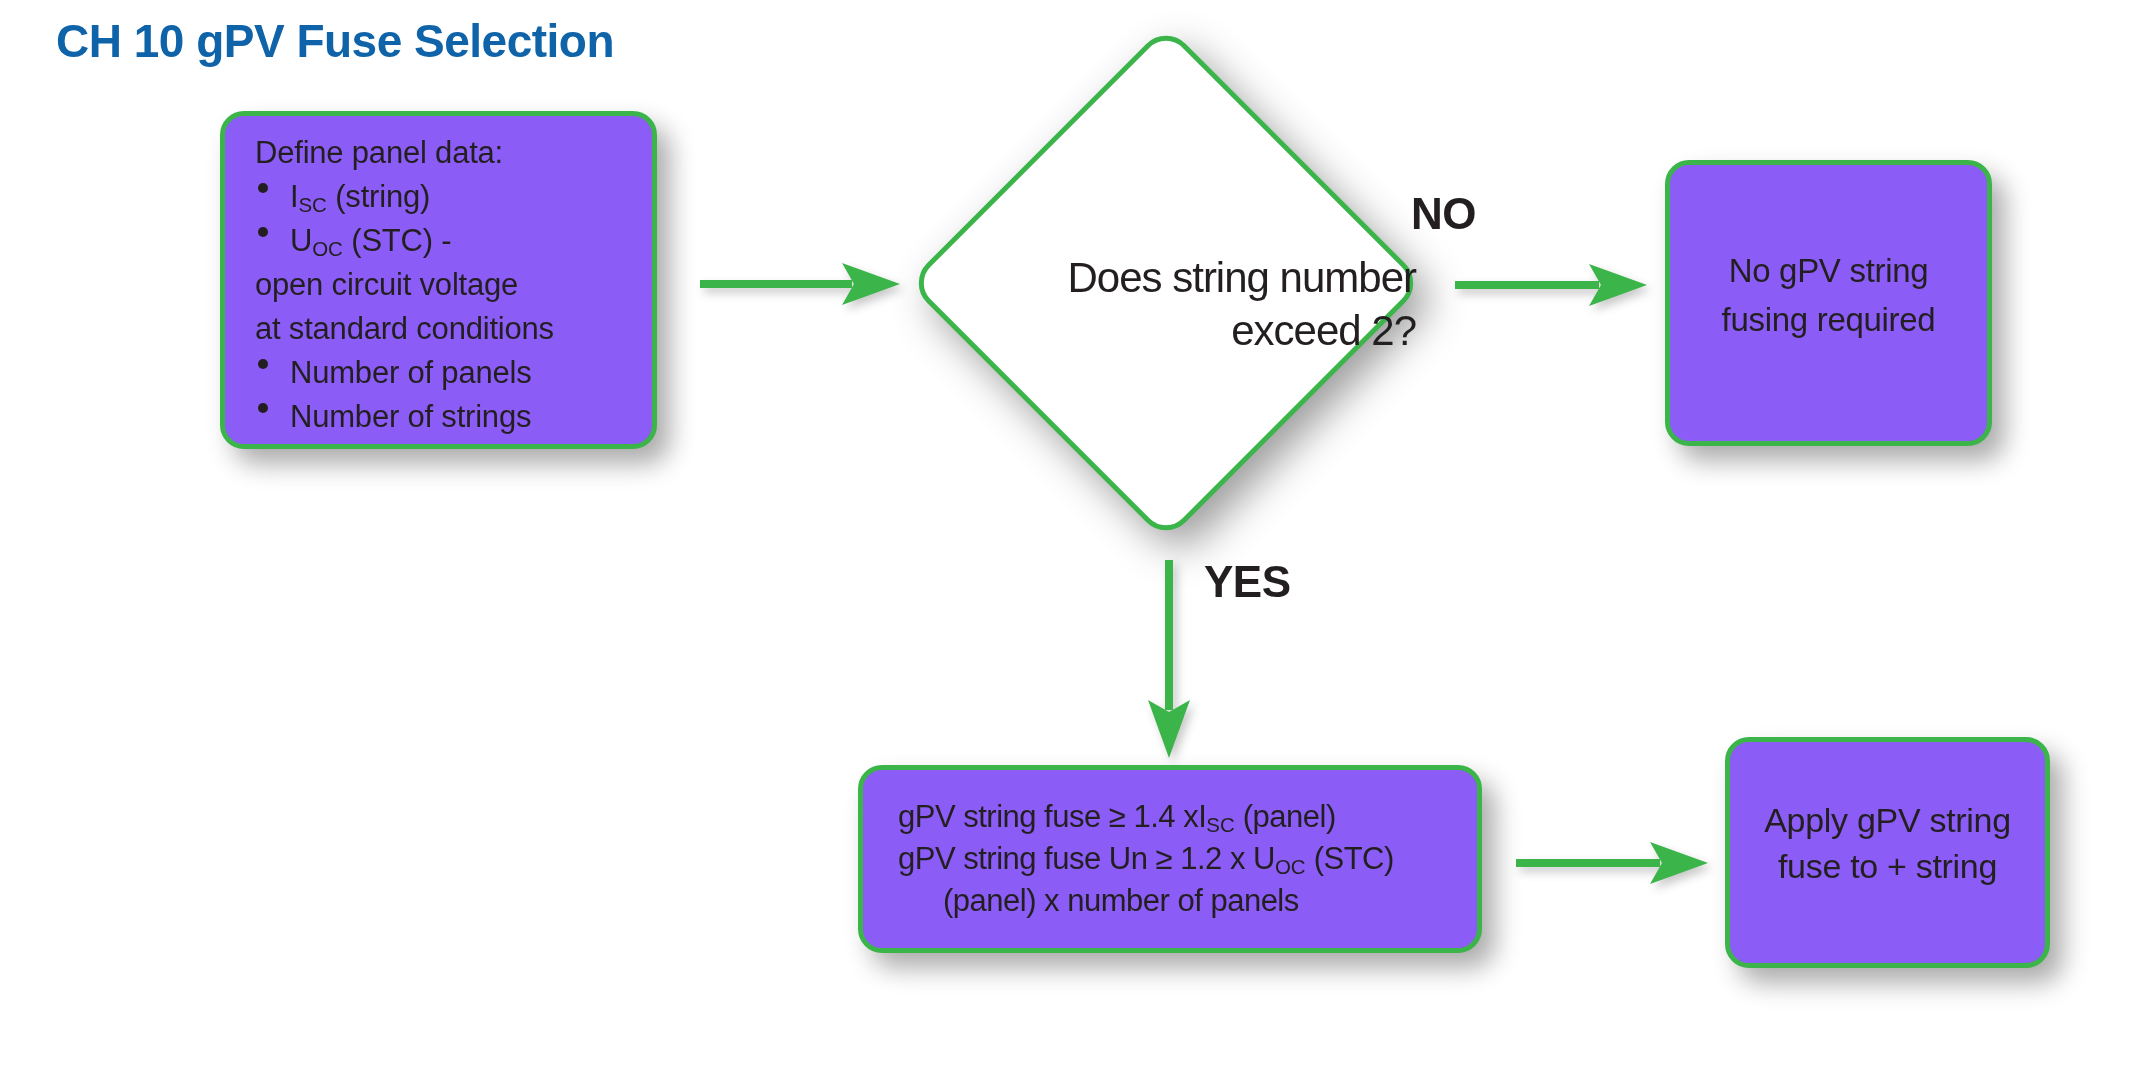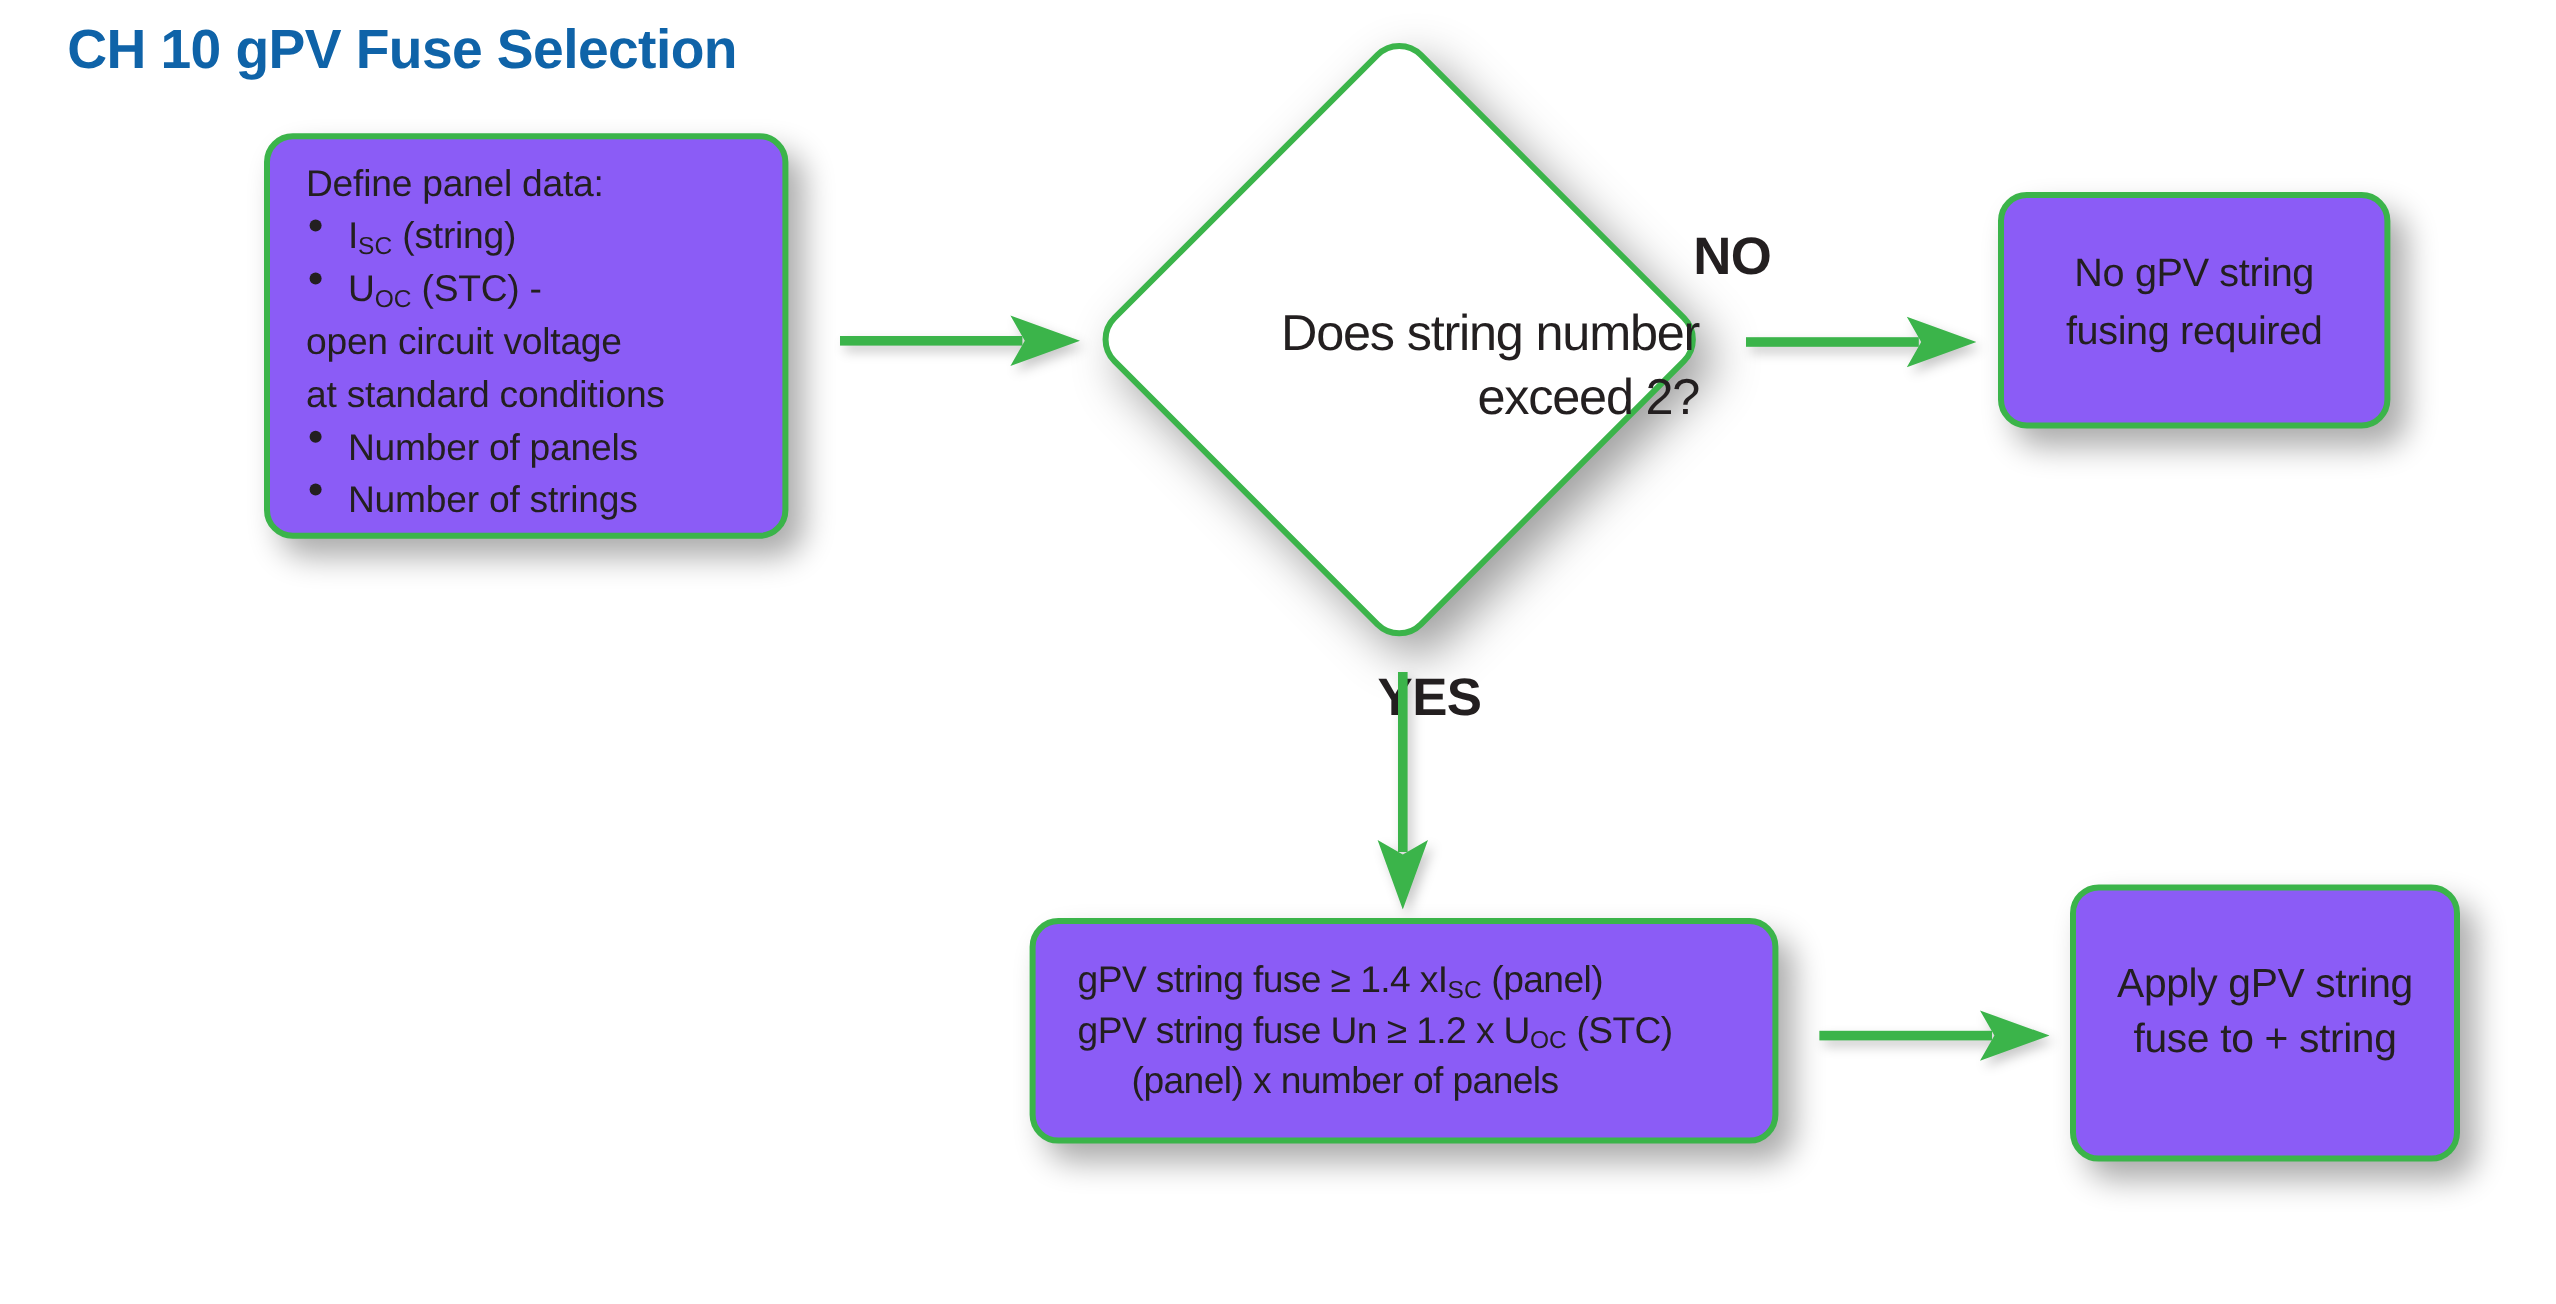--- a/index.html
+++ b/index.html
@@ -47,24 +47,24 @@
     transform:rotate(45deg);
   }
   .decision-text {
     left:916px; top:251px; width:500px; text-align:right;
     font-size:42px; line-height:53px; letter-spacing:-1px;
   }
 
   
   .branch-label { font-size:44px; line-height:44px; font-weight:bold; letter-spacing:-0.5px; }
   .no-label  { left:1411px; top:192px; }
-  .yes-label { left:1148px; top:560px; }
+  .yes-label { left:1204px; top:560px; }
 
   
-  .no-box { left:1665px; top:160px; width:327px; height:197px;
+  .no-box { left:1665px; top:160px; width:327px; height:286px;
     display:flex; flex-direction:column; justify-content:center; align-items:center;
     padding-bottom:16px; text-align:center; }
   .no-box .line { font-size:33px; line-height:49px; letter-spacing:-0.3px; }
 
   .formula-box { left:858px; top:765px; width:624px; height:188px; padding:26px 24px 0 35px; }
   .formula-box .line { font-size:31px; line-height:42px; letter-spacing:-0.5px; white-space:nowrap; }
   .formula-box .indent { padding-left:45px; }
 
   .apply-box { left:1725px; top:737px; width:325px; height:231px;
     display:flex; flex-direction:column; justify-content:center; align-items:center;

